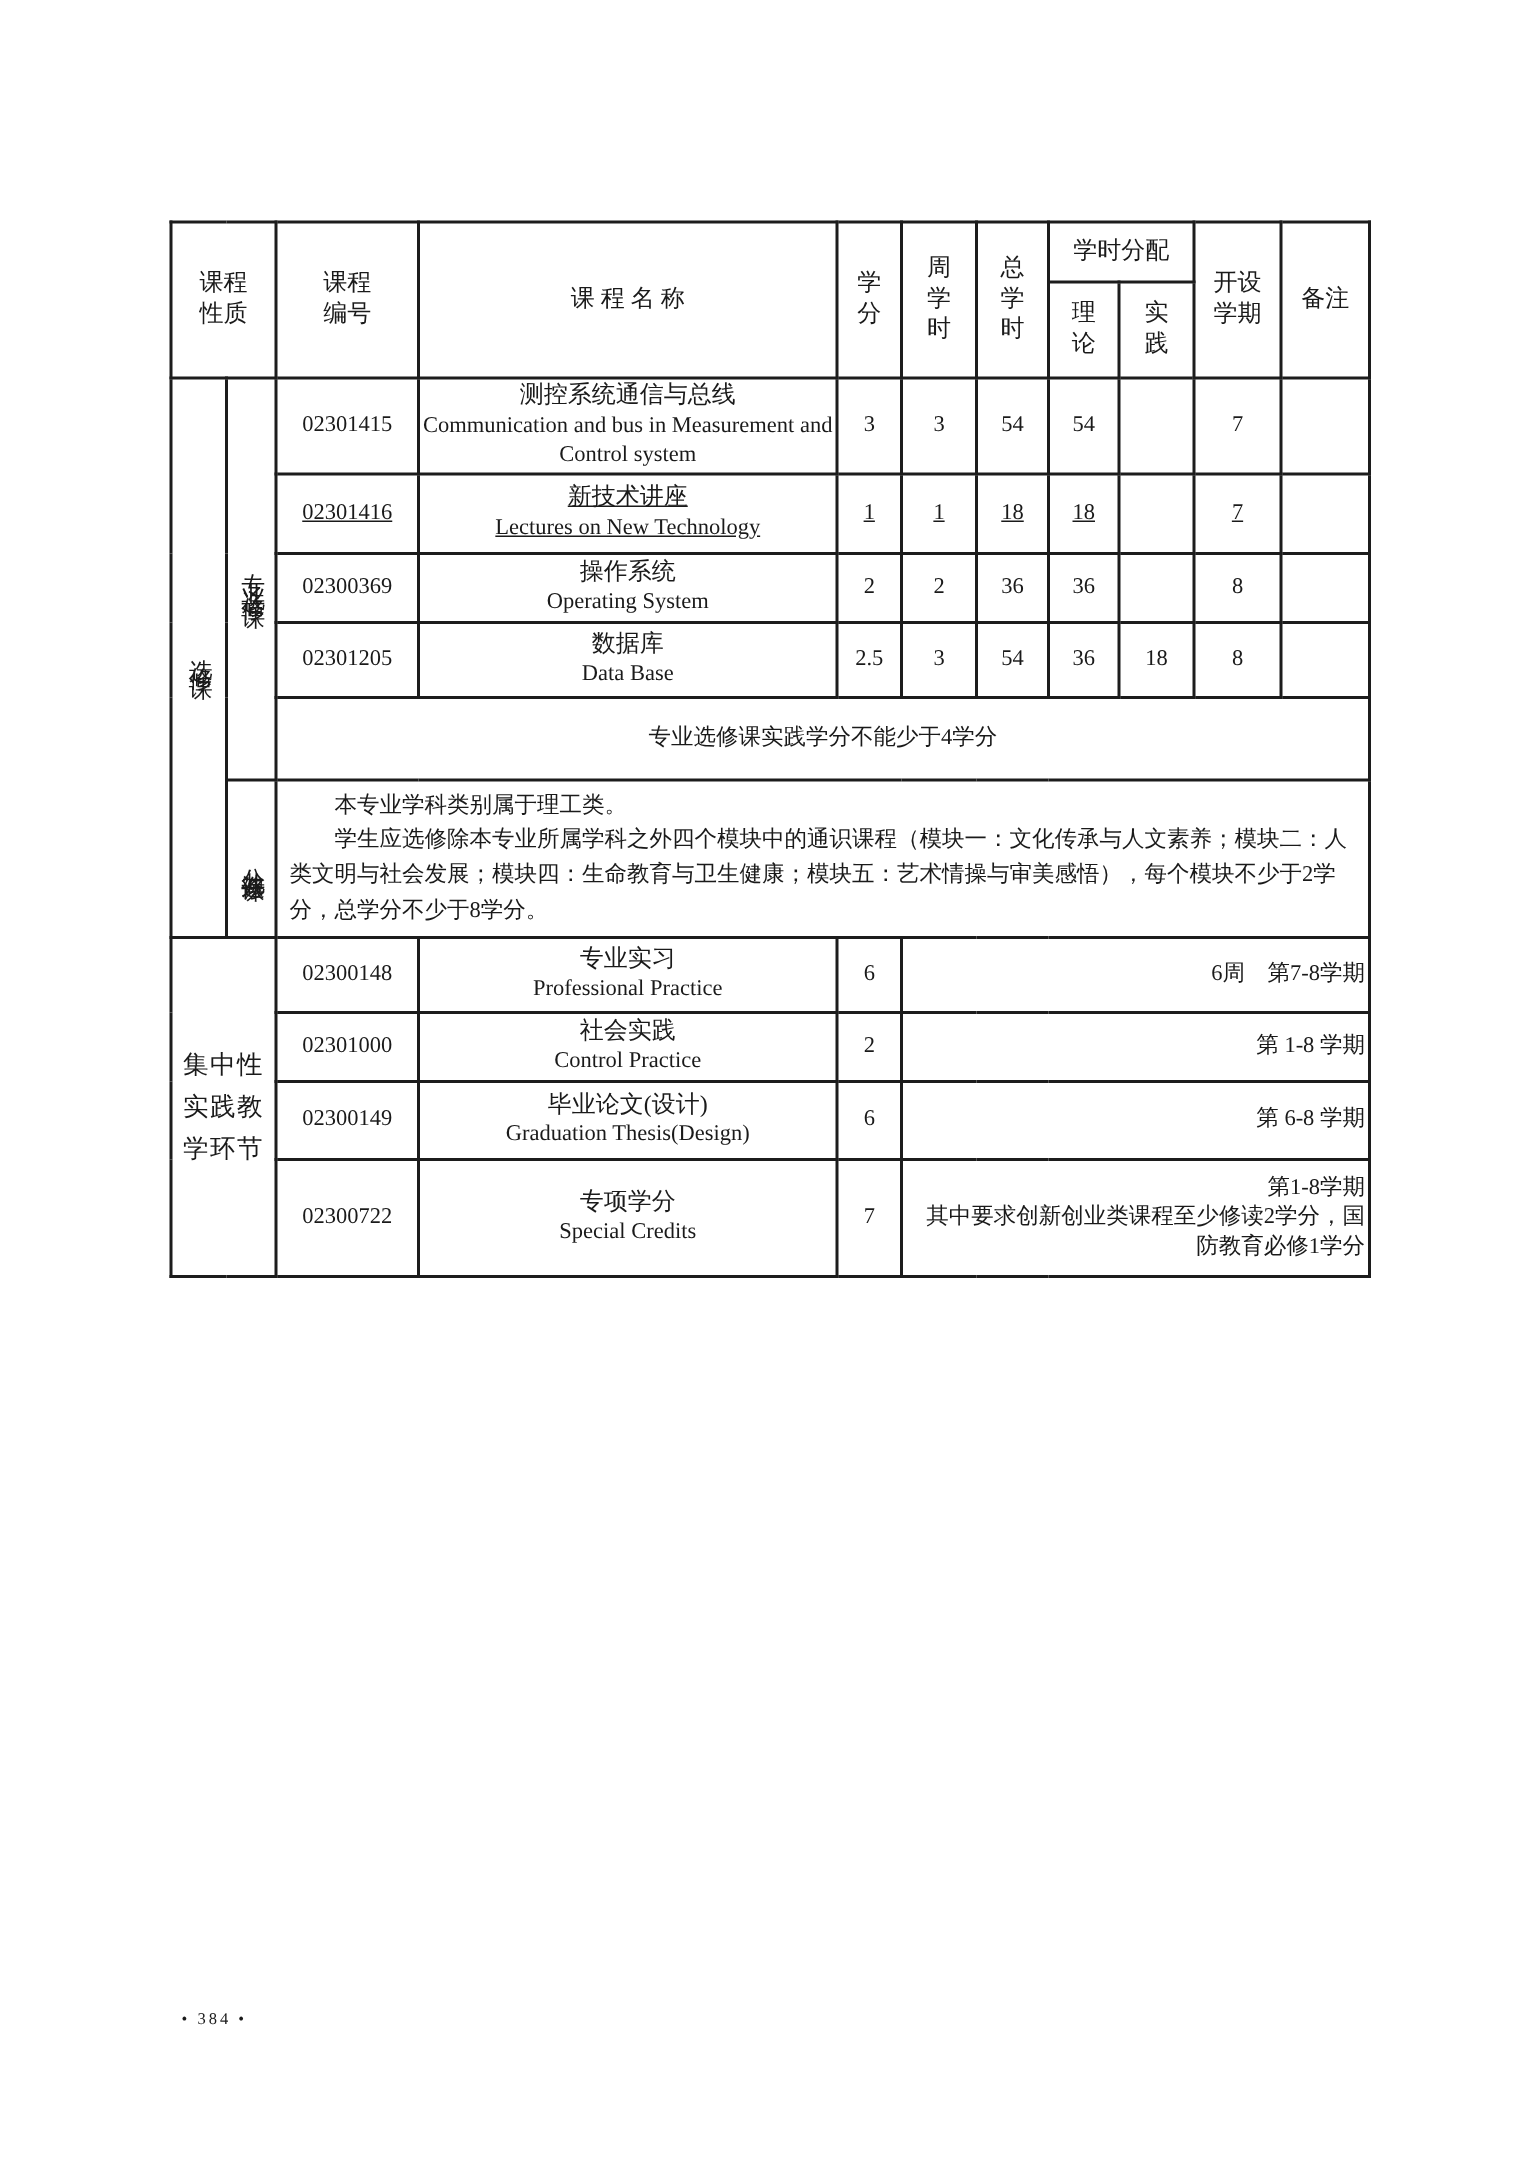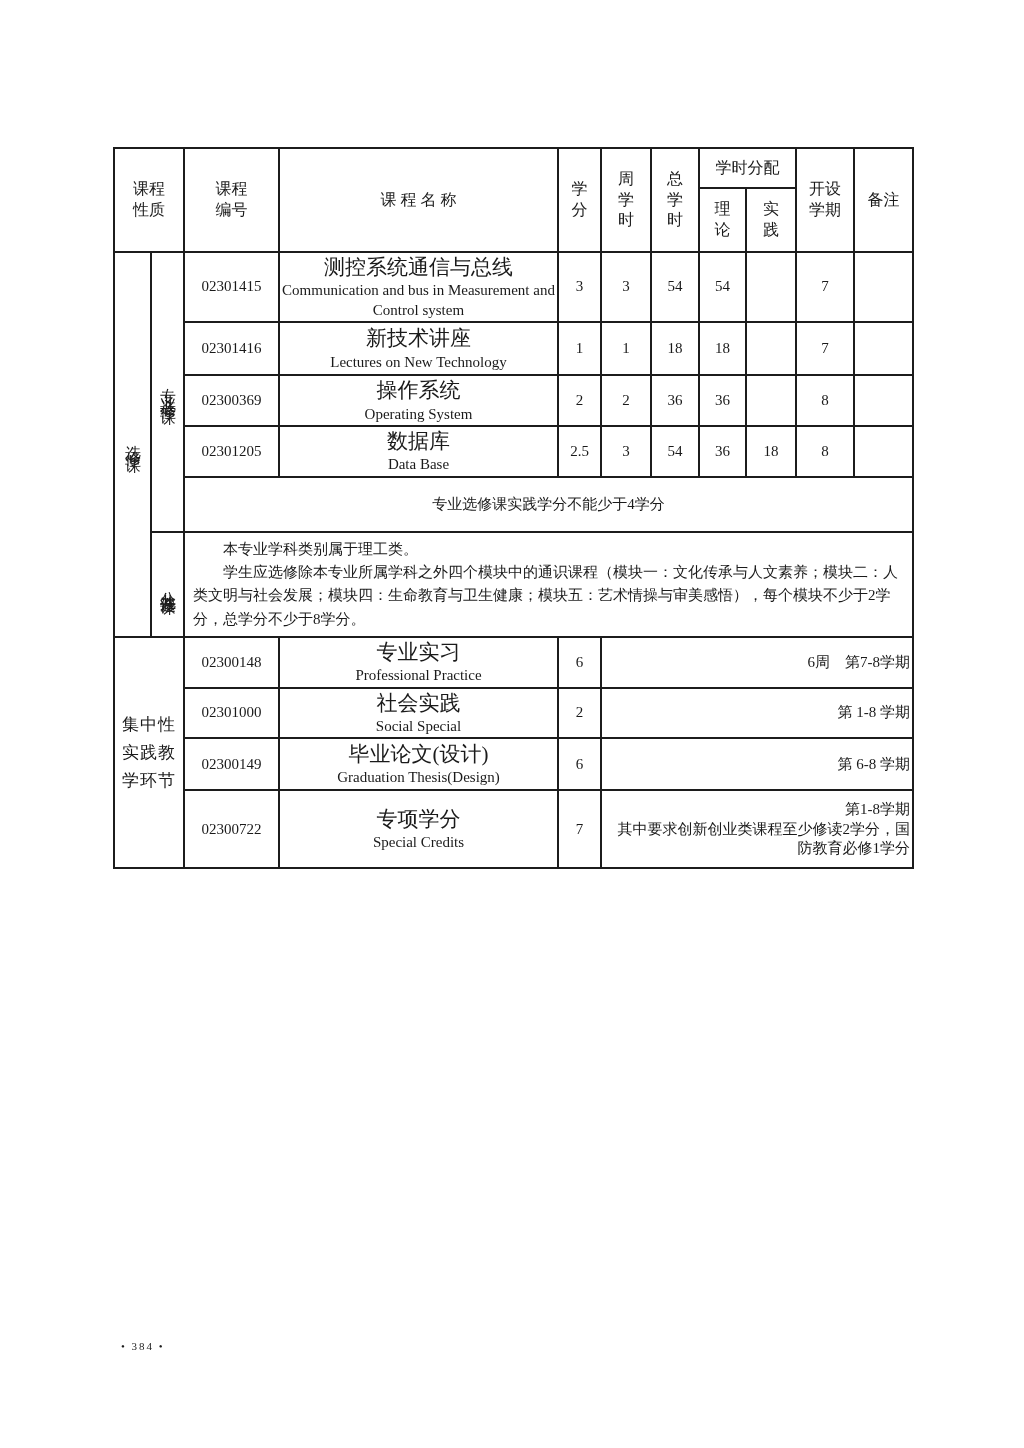--- a/index.html
+++ b/index.html
@@ -36,21 +36,21 @@
   .vcell { padding: 0; }
   .vert {
     display: inline-block;
     writing-mode: vertical-rl;
     text-orientation: upright;
     font-size: 16px;
   }
   .vert.sp-lg  { letter-spacing: 0.40em; }
   .vert.sp-md  { letter-spacing: 0.35em; }
   .vert.sp-sm  { letter-spacing: 0.12em; }
-  .name-cn { font-size: 21px; }
+  .name-cn { font-size: 16px; }
   .name-en { font-size: 15px; text-align: center; }
   .note-cell {
     text-align: left;
     padding: 5px 10px 5px 8px;
     font-size: 15px;
     margin-left: 40px;
   }
   .note-cell p {
     margin: 0;
     text-indent: 2em;
@@ -59,21 +59,21 @@
   .group-practical {
     font-size: 17px;
     line-height: 1.65;
     padding: 0 5px;
     letter-spacing: 1px;
   }
   .schedule-cell { font-size: 15px; text-align: right; }
   .rh-h1  { height: 40px; }
   .rh-h2  { height: 64px; }
   .rh-60  { height: 60px; }
-  .rh-48  { height: 53px; }
+  .rh-48  { height: 53px; text-decoration: underline; }
   .rh-51  { height: 46px; }
   .rh-50  { height: 50px; }
   .rh-55  { height: 55px; margin-left: 38px; }
   .rh-102 { height: 102px; }
   .rh-54  { height: 52px; }
   .rh-78  { height: 78px; }
   .page-number {
     position: absolute;
     left: 121px;
     top: 1340px;
@@ -209,21 +209,21 @@
         <div class="name-en">Professional Practice</div>
       </td>
       <td>6</td>
       <td colspan="6" class="schedule-cell">6周　第7-8学期</td>
     </tr>
 
     <tr class="rh-51">
       <td>02301000</td>
       <td>
         <div class="name-cn">社会实践</div>
-        <div class="name-en">Social Special</div>
+        <div class="name-en">Control Practice</div>
       </td>
       <td>2</td>
       <td colspan="6" class="schedule-cell">第 1-8 学期</td>
     </tr>
 
     <tr class="rh-54">
       <td>02300149</td>
       <td>
         <div class="name-cn">毕业论文(设计)</div>
         <div class="name-en">Graduation Thesis(Design)</div>

